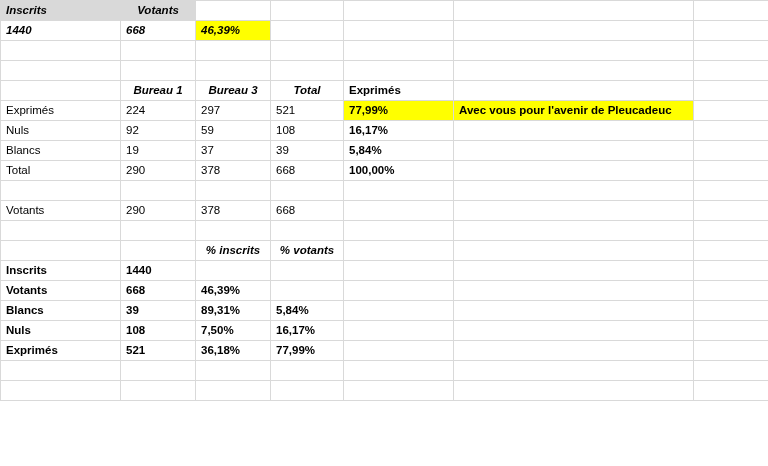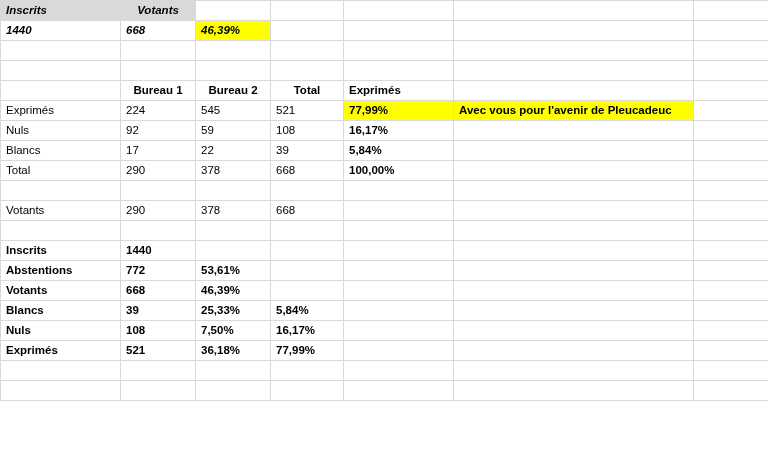--- a/index.html
+++ b/index.html
@@ -39,21 +39,21 @@
   col.c0 { width: 120px; }
   col.c1 { width: 75px; }
   col.c2 { width: 75px; }
   col.c3 { width: 73px; }
   col.c4 { width: 110px; }
   col.c5 { width: 240px; }
   col.c6 { width: 75px; }
 
   .r   { text-align: left; }
   .l   { text-align: left; }
-  .c   { text-align: center; }
+  .c   { text-align: center; font-style: italic; }
   .b   { font-weight: bold; }
   .i   { font-style: italic; }
   .hl  { background: #ffff00; }
   .gray { background: #d9d9d9; }
   .big { font-size: 14px; }
   .big2 { font-size: 13.5px; }
   .small { font-size: 10px; }
   .note { font-size: 10.5px; font-weight: bold; }
 </style>
 </head>
@@ -108,51 +108,51 @@
       <td></td>
       <td></td>
       <td></td>
       <td></td>
       <td></td>
     </tr>
 
     <tr>
       <td></td>
       <td class="c b big2">Bureau 1</td>
-      <td class="c b big2">Bureau 2</td>
+      <td class="c b big2">Bureau 3</td>
       <td class="c b big2">Total</td>
       <td class="l b big2">Exprimés</td>
       <td></td>
       <td></td>
     </tr>
 
     <tr>
       <td class="l">Exprimés</td>
       <td class="r">224</td>
-      <td class="r">545</td>
+      <td class="r">297</td>
       <td class="r">521</td>
       <td class="hl r b big">77,99%</td>
       <td class="hl l note">Avec vous pour l'avenir de Pleucadeuc</td>
       <td></td>
     </tr>
 
     <tr>
       <td class="l">Nuls</td>
       <td class="r">92</td>
       <td class="r">59</td>
       <td class="r">108</td>
       <td class="r b big">16,17%</td>
       <td></td>
       <td></td>
     </tr>
 
     <tr>
       <td class="l">Blancs</td>
-      <td class="r">17</td>
-      <td class="r">22</td>
+      <td class="r">19</td>
+      <td class="r">37</td>
       <td class="r">39</td>
       <td class="r b big">5,84%</td>
       <td></td>
       <td></td>
     </tr>
 
     <tr>
       <td class="l">Total</td>
       <td class="r">290</td>
       <td class="r">378</td>
@@ -187,55 +187,55 @@
     <tr>
       <td></td>
       <td></td>
       <td></td>
       <td></td>
       <td></td>
       <td></td>
       <td></td>
     </tr>
 
+    <tr>
+      <td></td>
+      <td></td>
+      <td class="c b small">% inscrits</td>
+      <td class="c b small">% votants</td>
+      <td></td>
+      <td></td>
+      <td></td>
+    </tr>
 
     <tr>
       <td class="l b">Inscrits</td>
       <td class="r b">1440</td>
       <td class="r b"></td>
       <td class="r b"></td>
       <td></td>
       <td></td>
       <td></td>
     </tr>
 
-    <tr>
-      <td class="l b">Abstentions</td>
-      <td class="r b">772</td>
-      <td class="r b">53,61%</td>
-      <td class="r b"></td>
-      <td></td>
-      <td></td>
-      <td></td>
-    </tr>
 
     <tr>
       <td class="l b">Votants</td>
       <td class="r b">668</td>
       <td class="r b">46,39%</td>
       <td class="r b"></td>
       <td></td>
       <td></td>
       <td></td>
     </tr>
 
     <tr>
       <td class="l b">Blancs</td>
       <td class="r b">39</td>
-      <td class="r b">25,33%</td>
+      <td class="r b">89,31%</td>
       <td class="r b">5,84%</td>
       <td></td>
       <td></td>
       <td></td>
     </tr>
 
     <tr>
       <td class="l b">Nuls</td>
       <td class="r b">108</td>
       <td class="r b">7,50%</td>

